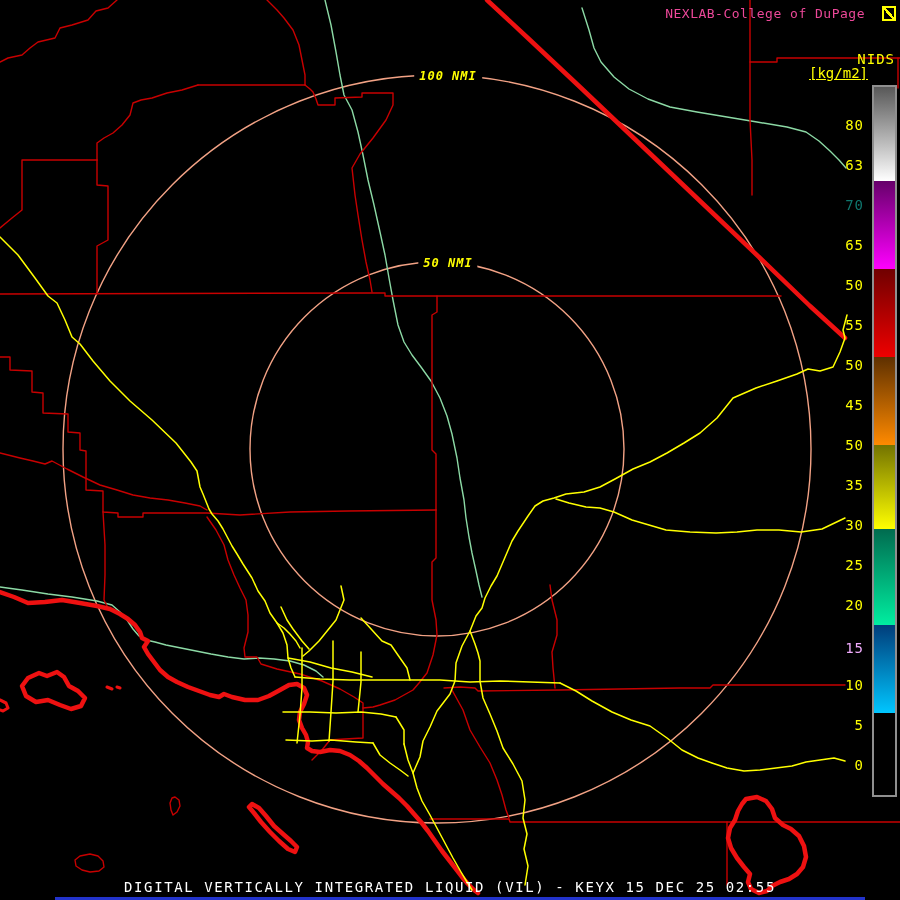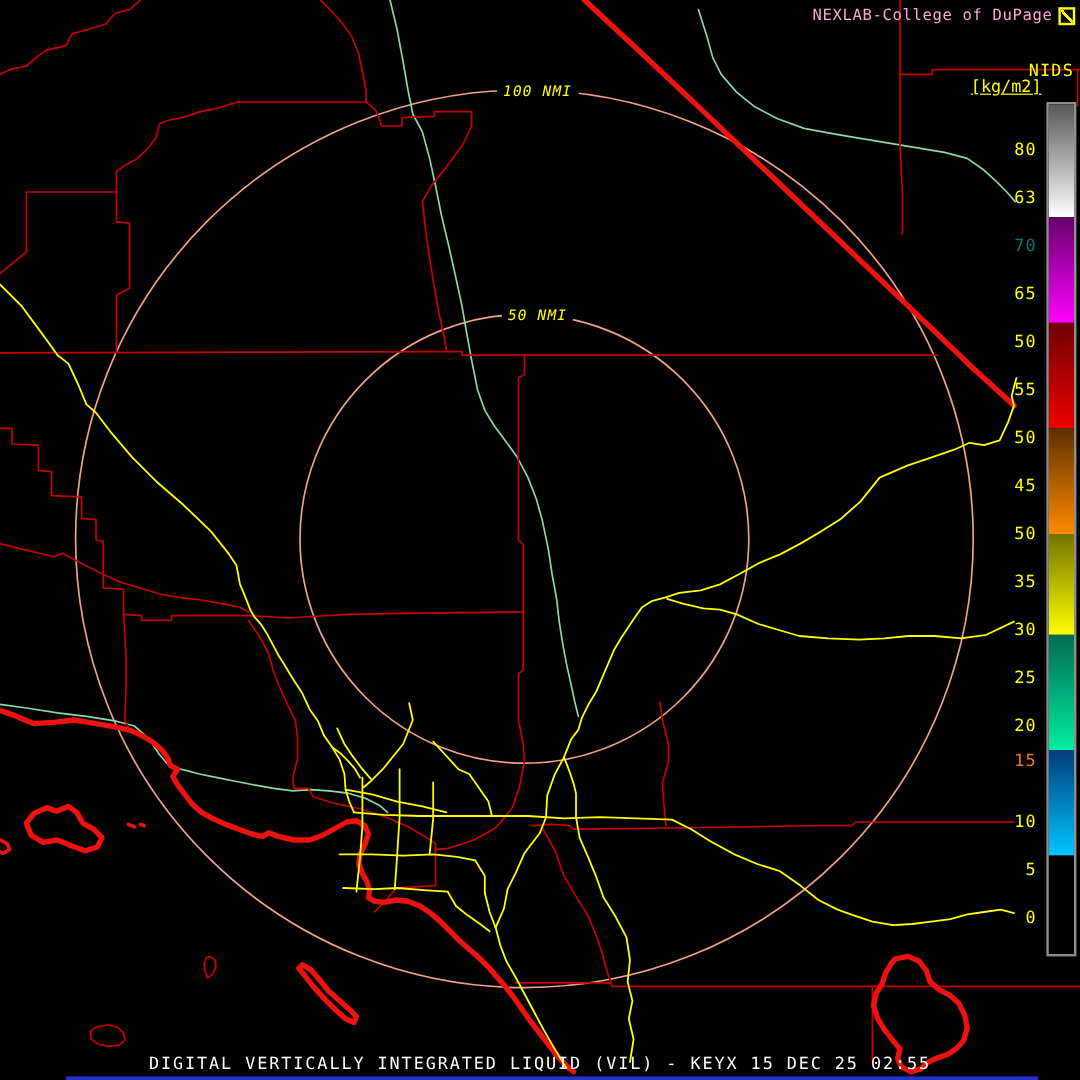--- a/index.html
+++ b/index.html
@@ -2,32 +2,32 @@
 <html><head>
 <meta charset="utf-8">
 <style>
   html,body{margin:0;padding:0;background:#222;}
   .screen{
     position:relative;width:900px;height:900px;background:#000;overflow:hidden;
     font-family:"DejaVu Sans Mono","Liberation Mono",monospace;
   }
   .screen svg{position:absolute;left:0;top:0;}
   .brand{
-    position:absolute;top:6px;right:4px;color:#f9a8d4;font-size:13px;
-    display:flex;align-items:center;gap:5px;letter-spacing:0.5px;white-space:nowrap;
+    position:absolute;top:6px;right:4px;color:#ec4899;font-size:13px;
+    display:flex;align-items:center;gap:17px;letter-spacing:0.5px;white-space:nowrap;
   }
   .logo-box{
     width:10px;height:11px;border:2px solid #ffff00;display:inline-block;
     background:linear-gradient(to bottom left,transparent 42%,#ffff00 42%,#ffff00 58%,transparent 58%);
   }
   .nids-label{position:absolute;top:51px;right:5px;color:#ffff00;font-size:14px;letter-spacing:1px;}
   .units-label{position:absolute;top:65px;right:32px;color:#ffff00;font-size:14px;text-decoration:underline;}
   .ring-label{
     position:absolute;transform:translate(-50%,-50%);color:#ffff00;background:#000;
-    font-size:12px;font-style:italic;font-weight:normal;letter-spacing:1px;padding:0 5px;white-space:nowrap;
+    font-size:12px;font-style:italic;font-weight:bold;letter-spacing:1px;padding:0 5px;white-space:nowrap;
   }
   .colorbar{
     position:absolute;left:872px;top:85px;width:25px;height:712px;box-sizing:border-box;
     border:2px solid #8f8f8f;background:#000;overflow:hidden;
   }
   .cb-seg{position:absolute;left:0;width:100%;}
   .cb-tick{
     position:absolute;right:36px;transform:translateY(-50%);color:#ffff00;
     font-size:14px;letter-spacing:1px;
   }
@@ -131,21 +131,21 @@
       <div class="cb-tick" style="top: 245px; color: rgb(255, 255, 0);">65</div>
       <div class="cb-tick" style="top: 285px; color: rgb(255, 255, 0);">50</div>
       <div class="cb-tick" style="top: 325px; color: rgb(255, 255, 0);">55</div>
       <div class="cb-tick" style="top: 365px; color: rgb(255, 255, 0);">50</div>
       <div class="cb-tick" style="top: 405px; color: rgb(255, 255, 0);">45</div>
       <div class="cb-tick" style="top: 445px; color: rgb(255, 255, 0);">50</div>
       <div class="cb-tick" style="top: 485px; color: rgb(255, 255, 0);">35</div>
       <div class="cb-tick" style="top: 525px; color: rgb(255, 255, 0);">30</div>
       <div class="cb-tick" style="top: 565px; color: rgb(255, 255, 0);">25</div>
       <div class="cb-tick" style="top: 605px; color: rgb(255, 255, 0);">20</div>
-      <div class="cb-tick" style="top: 634px; color: #f97316;">15</div>
+      <div class="cb-tick" style="top: 648px; color: #f0abfc;">15</div>
       <div class="cb-tick" style="top: 685px; color: rgb(255, 255, 0);">10</div>
       <div class="cb-tick" style="top: 725px; color: rgb(255, 255, 0);">5</div>
       <div class="cb-tick" style="top: 765px; color: rgb(255, 255, 0);">0</div>
     </div>
 
   <div class="title-bar">DIGITAL VERTICALLY INTEGRATED LIQUID (VIL) - KEYX 15 DEC 25 02:55</div>
 
   <div class="bottom-strip" style="background: rgb(34, 51, 204);"></div>
 
 </div>

